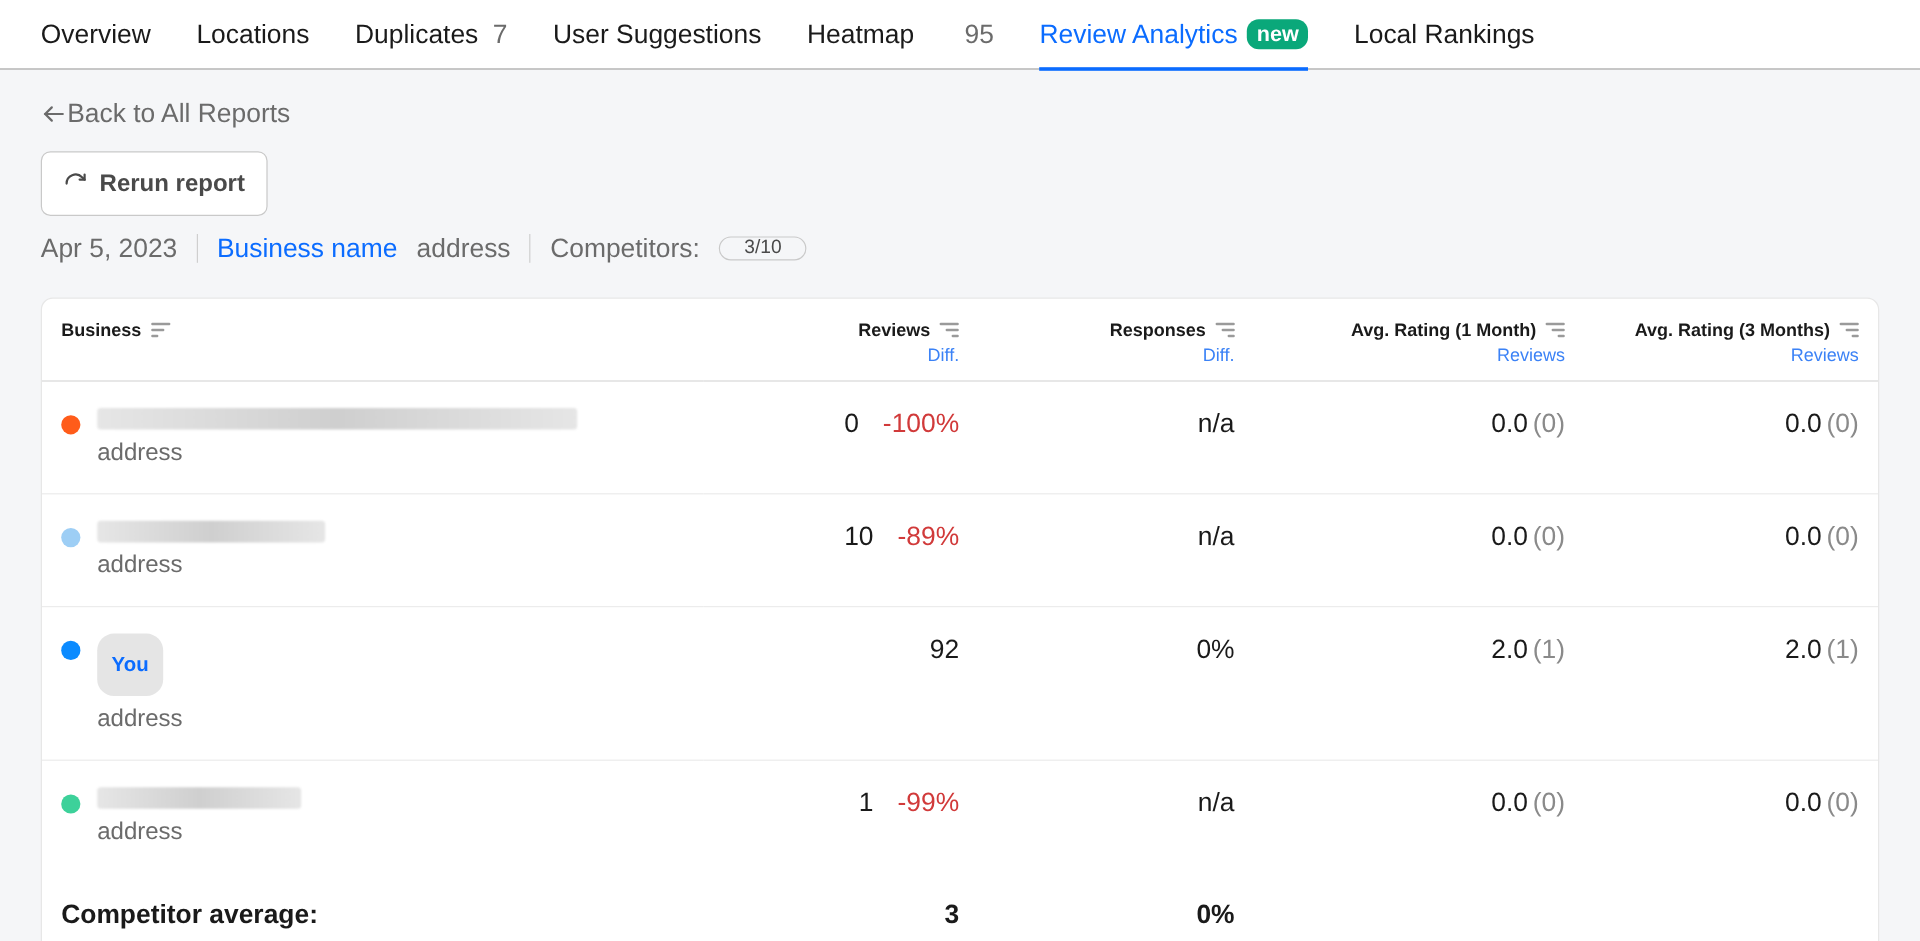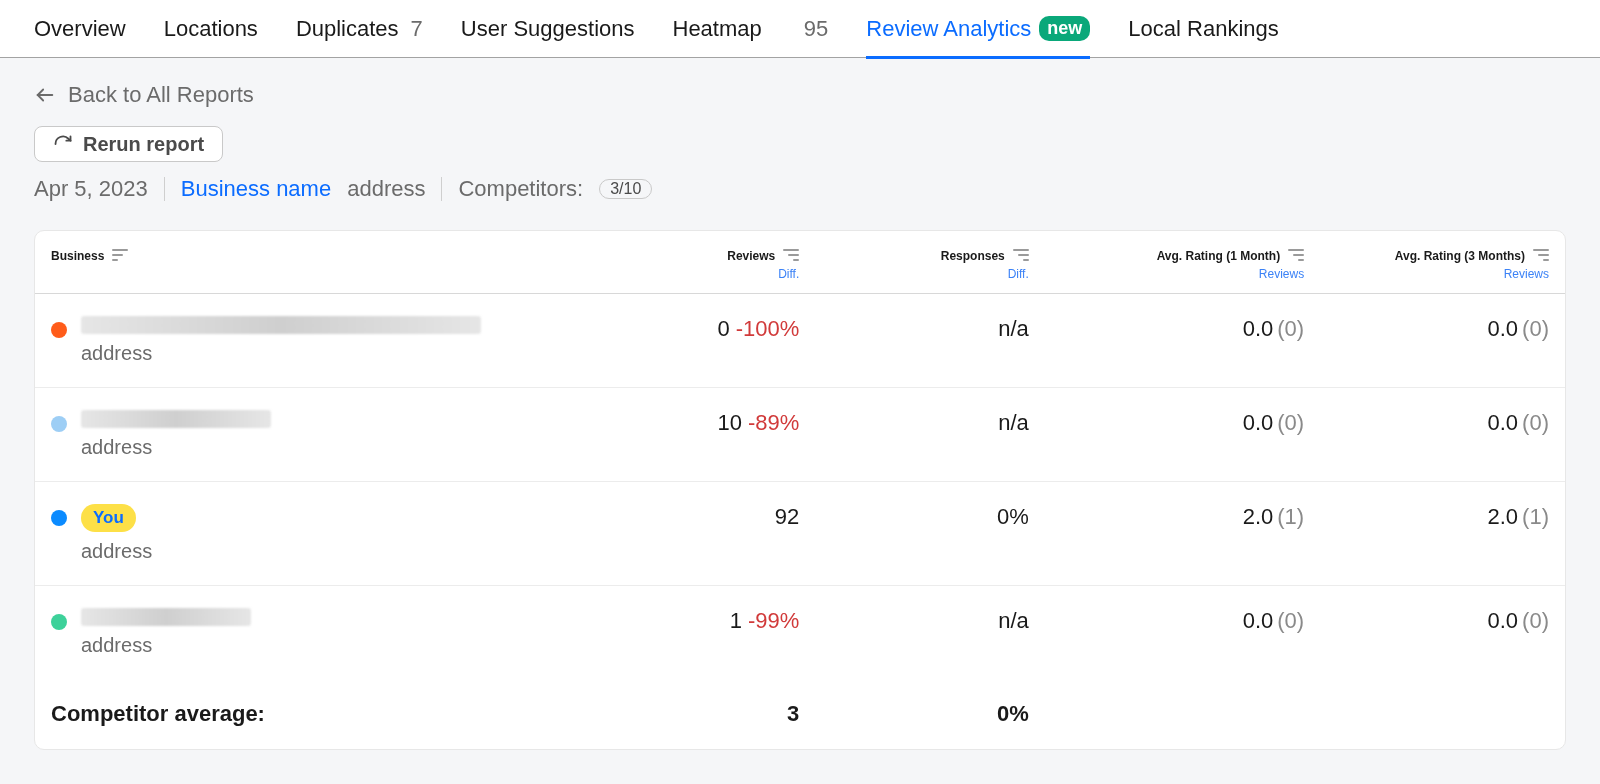--- a/index.html
+++ b/index.html
@@ -34,58 +34,58 @@
     position: absolute; left:0; right:0; bottom:-1px;
     height: 3px; background: #0b6cff;
   }
   .tab .count { color: #6b6b6b; margin-left:4px; }
   .tab .badge-new {
     background: #0aa87a; color:#fff; font-size: 18px; font-weight:600;
     padding: 2px 8px; border-radius: 10px;
   }
   .page { padding: 24px 34px 40px; }
   .back-link {
-    display: inline-flex; align-items:center; gap:12px;
+    display: inline-flex; align-items:center; gap:0;
     color: #6b6b6b; font-size: 22px; cursor:pointer;
     margin-bottom: 18px;
   }
   .back-link svg { width:22px; height:22px; }
   .title-row {
     display:flex; align-items:center; justify-content:space-between;
     margin-bottom: 14px;
   }
   .title { font-size: 40px; font-weight: 800; letter-spacing:-0.5px; }
   .actions { display:flex; gap:14px; }
   .btn {
-    height: 36px; border-radius:8px; padding: 0 18px;
+    height: 54px; border-radius:8px; padding: 0 18px;
     display:inline-flex; align-items:center; gap:10px;
     font-size: 20px; font-weight:600; cursor:pointer;
     border:1px solid transparent;
   }
   .btn-secondary { background:#fff; border-color:#c9c9c9; color:#4a4a4a; }
   .btn-primary { background:#0b6cff; color:#fff; }
   .meta-row {
     display:flex; align-items:center; gap:16px;
     color:#6b6b6b; font-size:22px; margin-bottom:28px;
     flex-wrap:wrap;
   }
   .meta-sep { width:1px; height:24px; background:#cfcfcf; }
   .meta-link { color:#0b6cff; cursor:pointer; }
   .chip {
     border:1px solid #c9c9c9; border-radius:14px;
-    padding: 0px 10px; font-size:16px; color:#4a4a4a;
+    padding: 0px 20px; font-size:16px; color:#4a4a4a;
   }
   .card {
     background:#fff; border:1px solid #e7e7e7; border-radius:10px;
     overflow:hidden;
   }
   table { width:100%; border-collapse:collapse; }
   th, td { text-align:left; }
   thead th {
-    padding: 18px 16px 12px; font-weight:600; font-size:12px;
+    padding: 18px 16px 12px; font-weight:600; font-size:15px;
     border-bottom:1px solid #d8d8d8; vertical-align:top;
   }
   thead th .sub { display:block; font-weight:400; color:#3b82f6; margin-top:4px; }
   tbody td { padding: 22px 16px; border-bottom:1px solid #ececec; vertical-align:top; font-size:22px;}
   tbody tr:last-child td { border-bottom:none; }
   .col-right { text-align:right; }
   .sort-icon {
     display:inline-block; width:16px; height:14px; vertical-align:middle; margin-left:6px;
   }
   .sort-icon span { display:block; height:2px; background:#9a9a9a; margin-bottom:3px; border-radius:1px;}
@@ -98,24 +98,24 @@
   .sort-icon.right span:nth-child(3){width:6px;}
   .biz-cell { display:flex; gap:14px; align-items:flex-start; }
   .dot { width:16px; height:16px; border-radius:50%; margin-top:6px; flex-shrink:0;}
   .biz-name-row { display:flex; align-items:center; gap:10px; }
   .blur-bar {
     height:18px; border-radius:3px; background:linear-gradient(90deg,#e6e6e6,#cfcfcf,#e6e6e6);
     filter: blur(1px);
   }
   .addr { color:#6b6b6b; font-size:20px; margin-top:8px; }
   .you-pill {
-    background:#fde047; color:#0b6cff; font-size:17px; font-weight:600;
-    padding:4px 12px; border-radius:14px;
-  }
-  .diff-neg { color:#d13a3a; margin-left:6px; }
+    background:#e5e5e5; color:#0b6cff; font-size:17px; font-weight:600;
+    padding:16px 12px; border-radius:14px;
+  }
+  .diff-neg { color:#d13a3a; margin-left:20px; }
   .paren { color:#8a8a8a; margin-left:4px; }
   tfoot td { padding:22px 16px; font-size:22px; font-weight:700; }
   .th-flex { display:flex; justify-content:flex-end; align-items:center; gap:2px;}
   .th-flex.left { justify-content:flex-start; }
 </style>
 </head>
 <body>
 
 <div class="tabs">
   <div class="tab">

